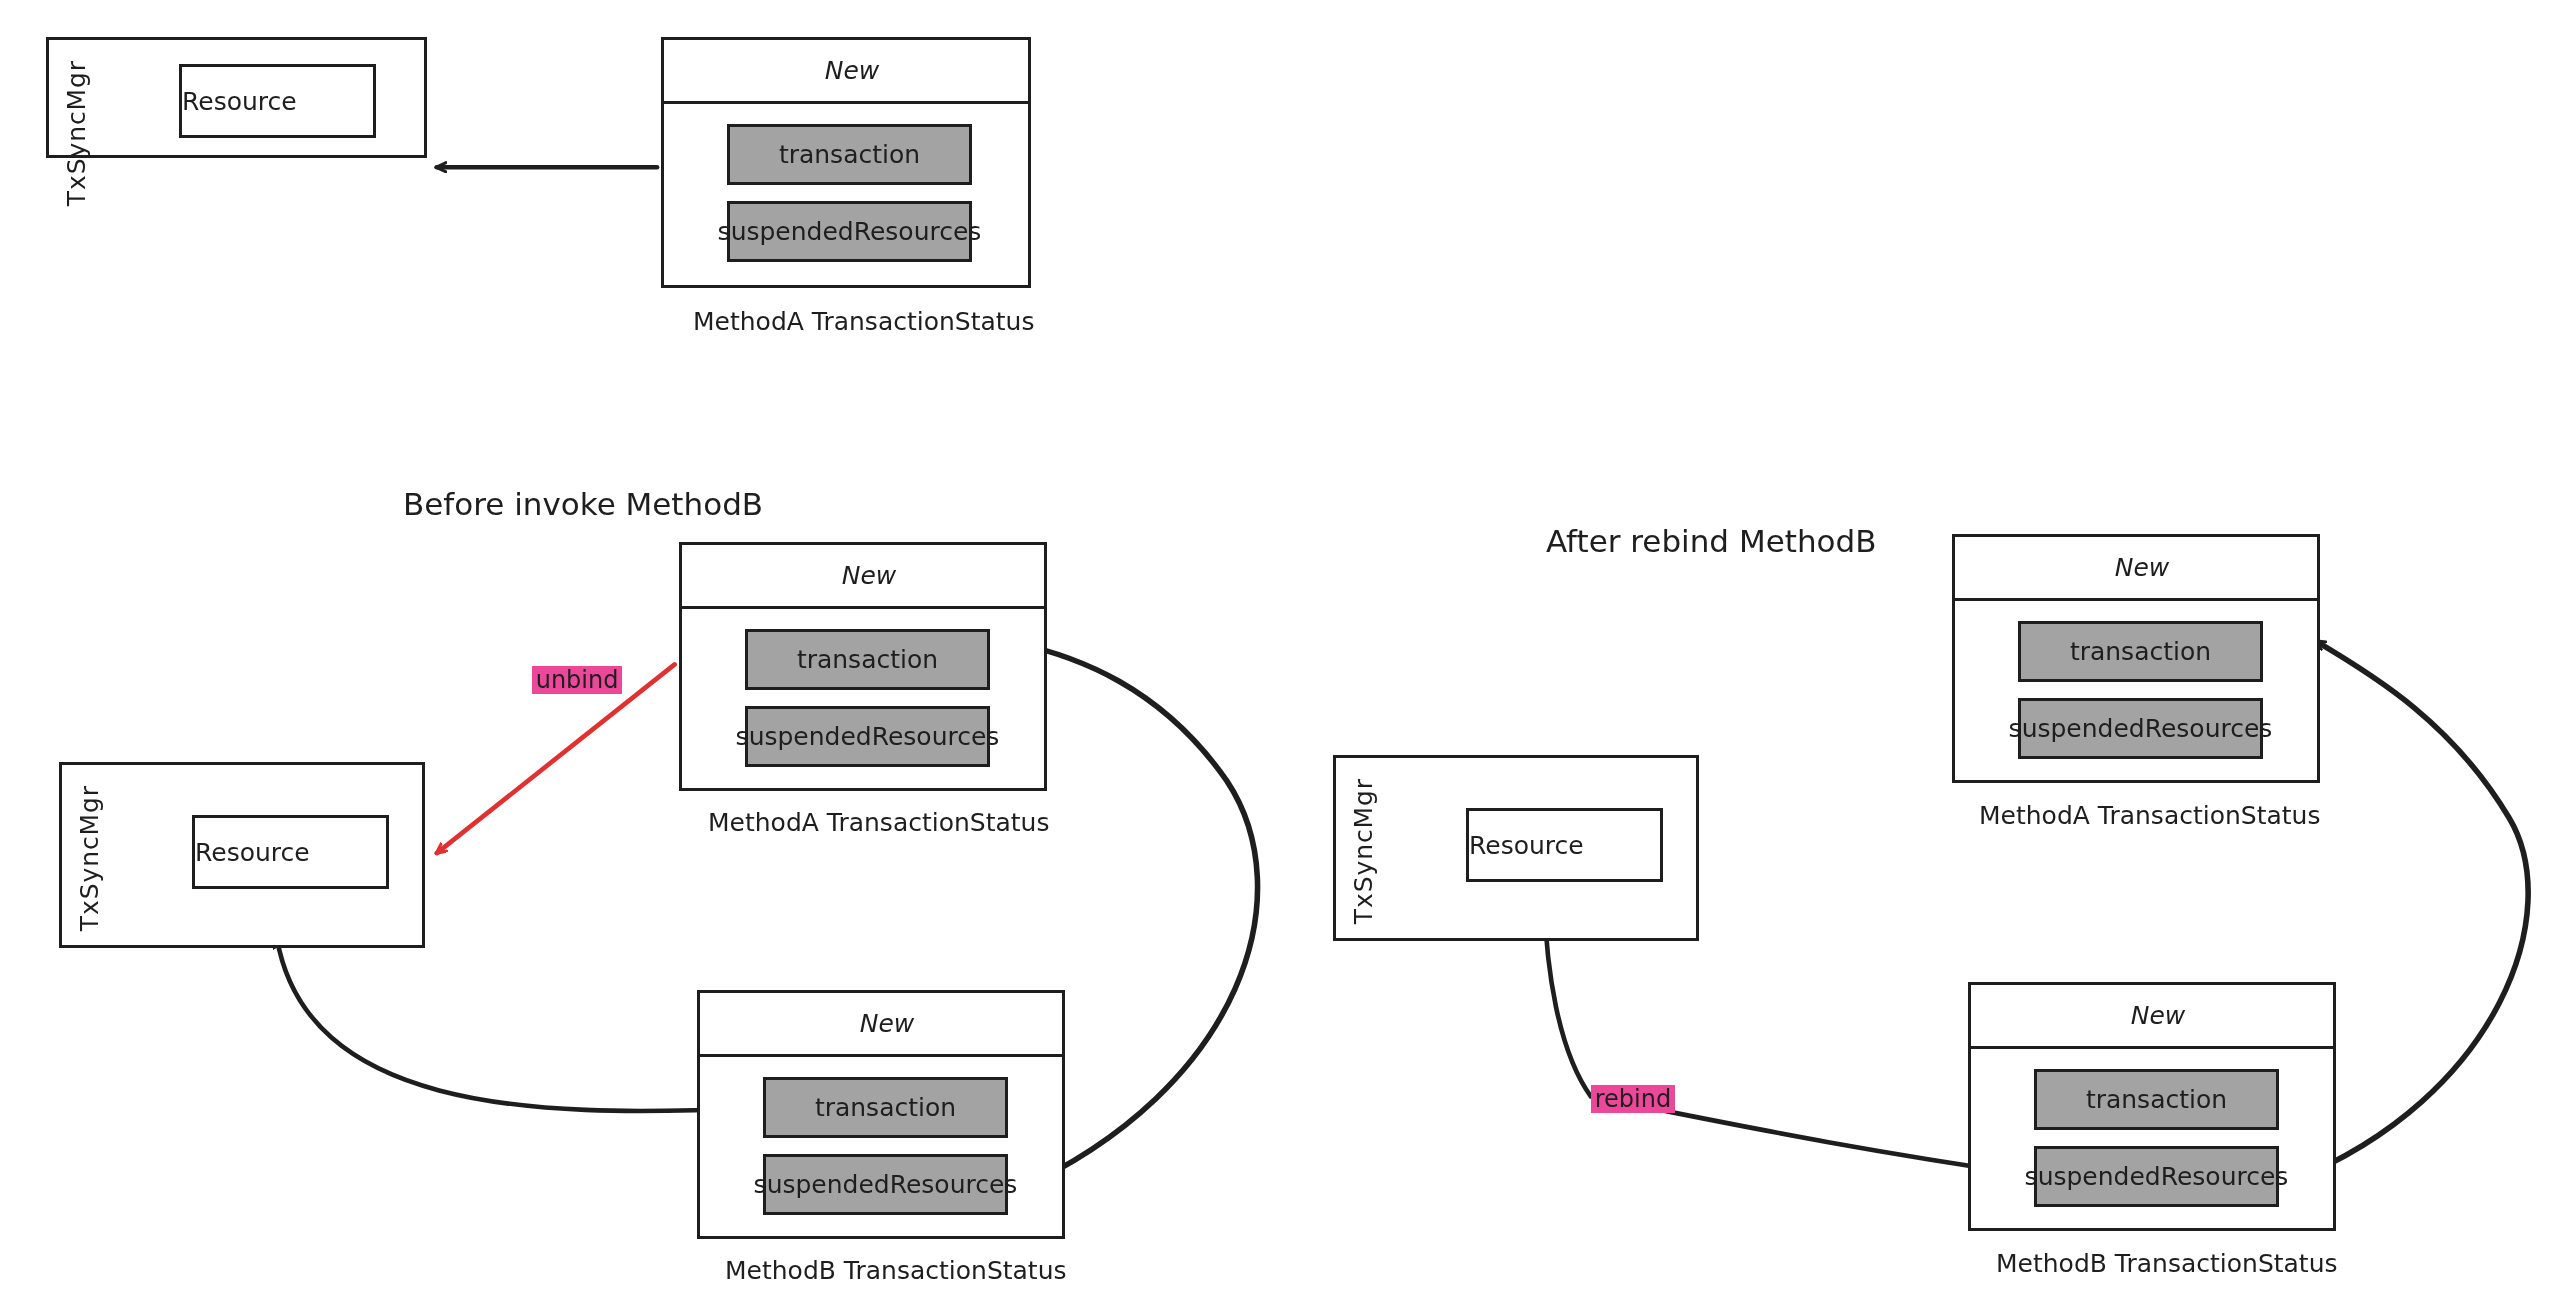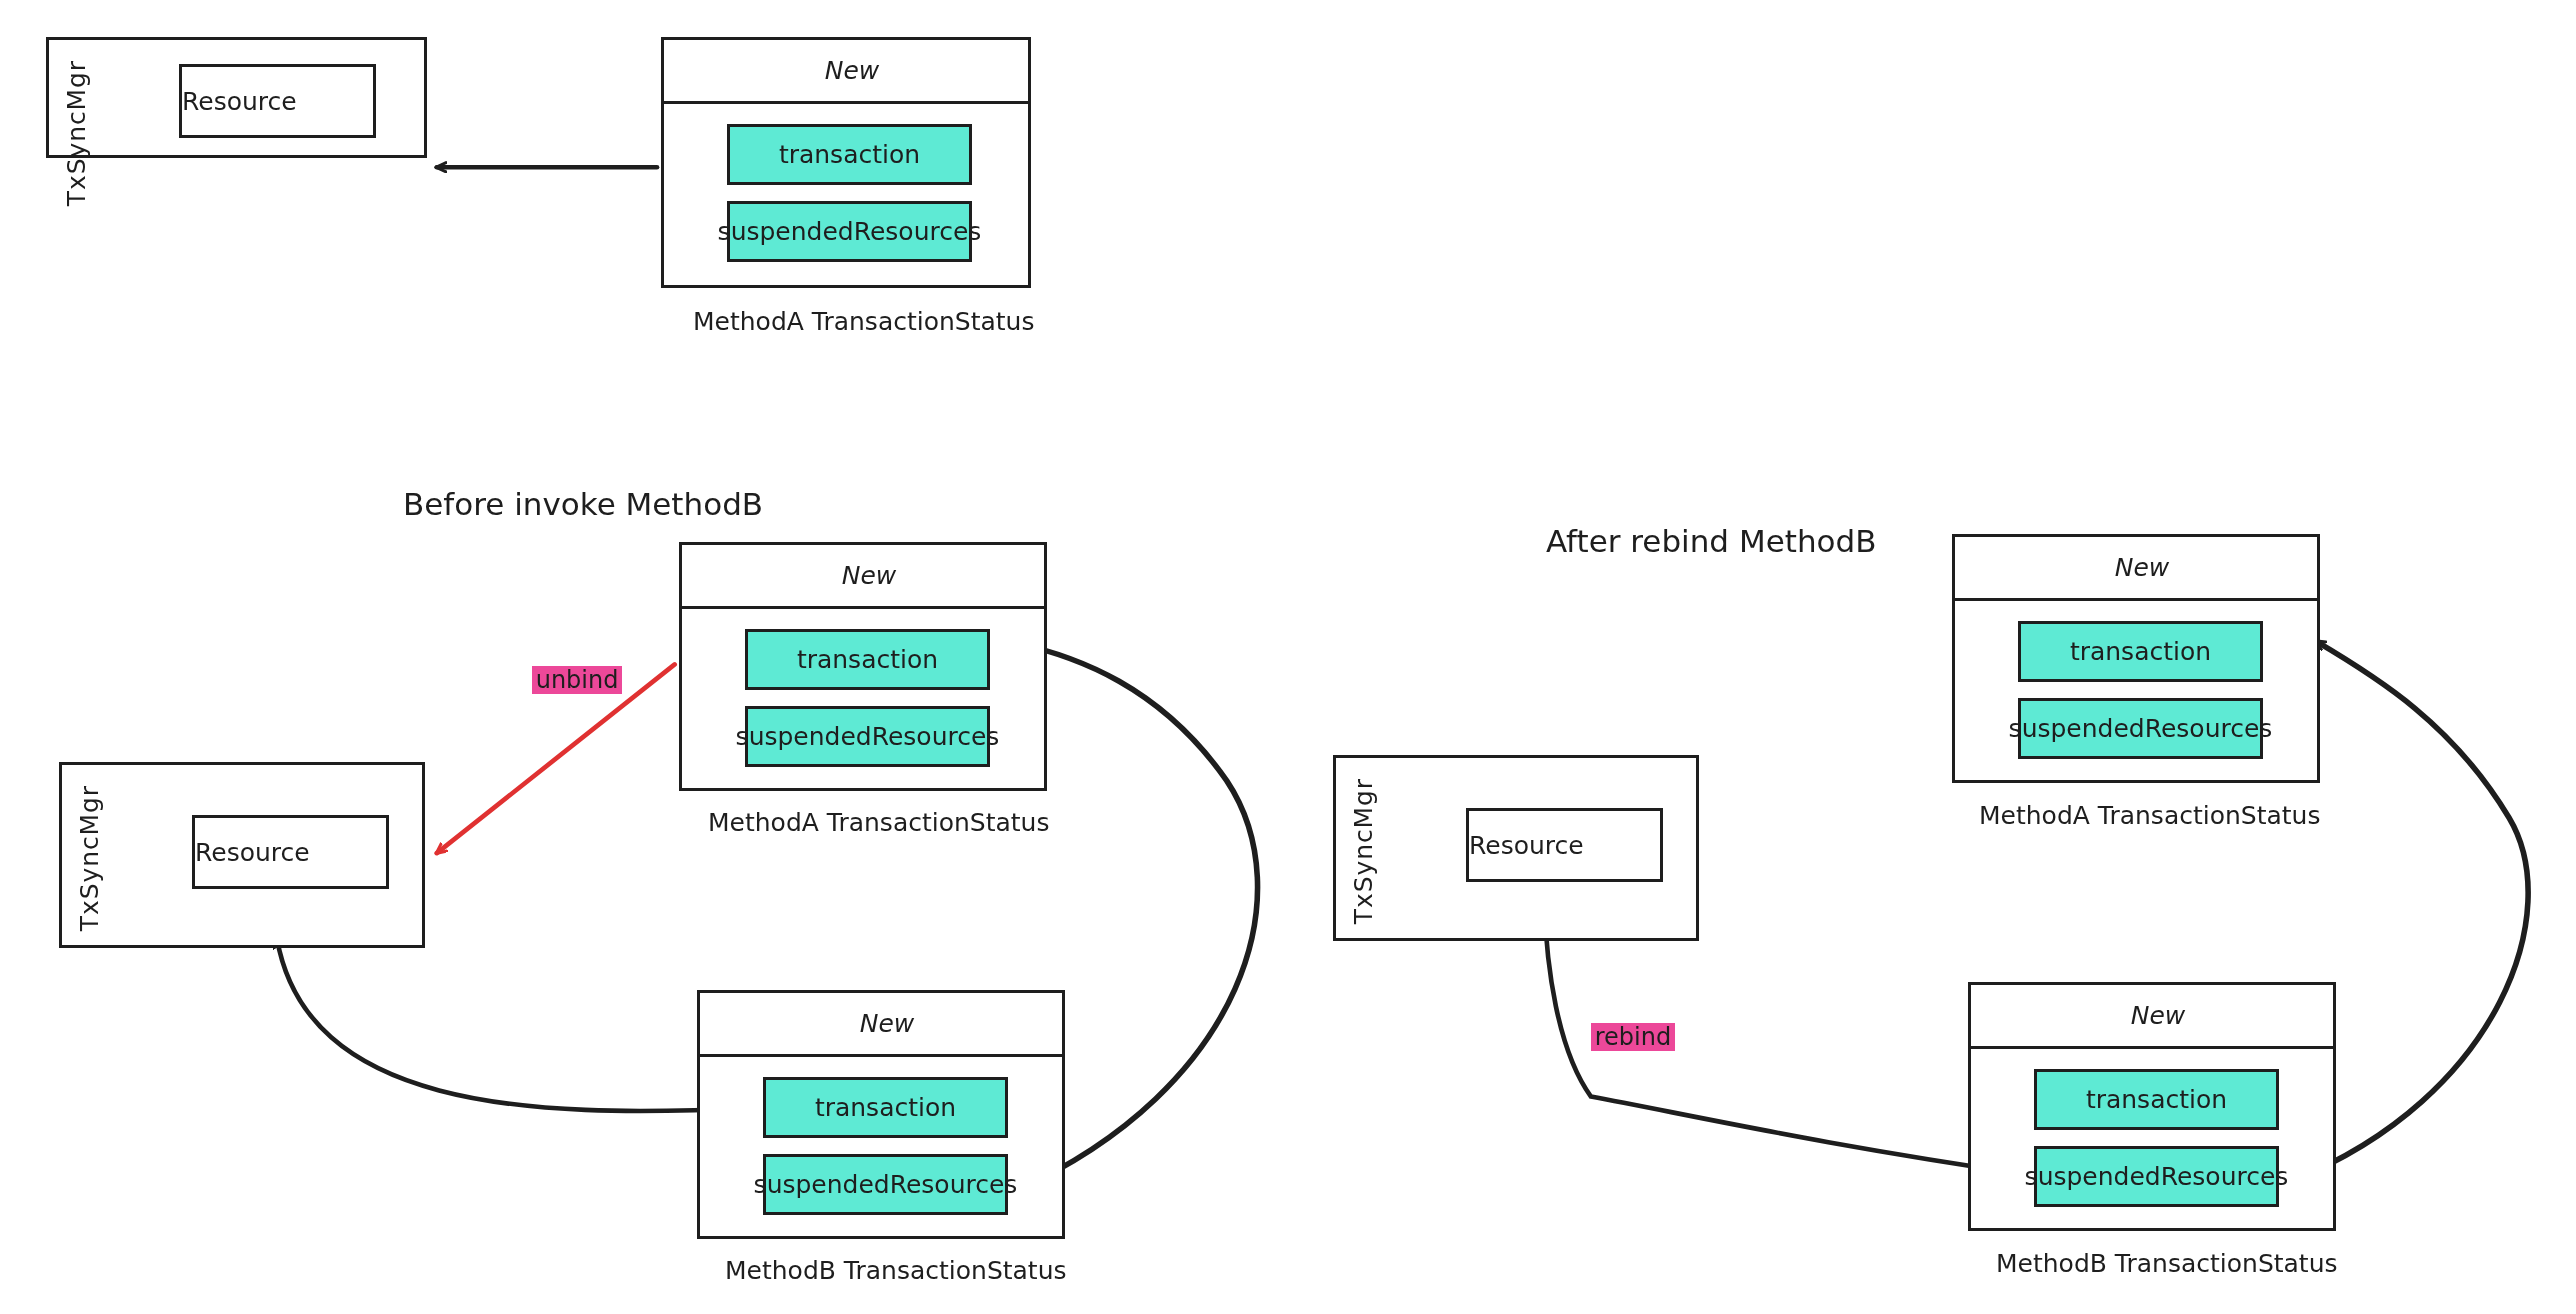--- a/index.html
+++ b/index.html
@@ -23,21 +23,21 @@
     border-bottom:3.7px solid #1e1e1e;
     display:flex;align-items:center;justify-content:center;
     flex:0 0 auto;
     padding-left:12px;
   }
   .status-body{
     flex:1 1 auto;position:relative;
   }
   .field-box{
     position:absolute;box-sizing:border-box;
-    border:3.7px solid #1e1e1e;background:#5eead4;
+    border:3.7px solid #1e1e1e;background:#a3a3a3;
     display:flex;align-items:center;justify-content:center;
   }
 
   
   .mgr-box{
     border:3.7px solid #1e1e1e;background:#ffffff;position:absolute;box-sizing:border-box;
   }
   .mgr-label{
     position:absolute;
     writing-mode:vertical-rl;
@@ -183,21 +183,21 @@
   </div>
   <div class="caption t-cap" style="left:1979px;top:801px;">MethodA TransactionStatus</div>
 
   <div class="mgr-box" style="left:1333px;top:755px;width:366px;height:186px;">
     <span class="mgr-label t-mgr">TxSyncMgr</span>
     <div class="res-box t-res" style="left:130px;top:50px;width:197px;height:74px;">
       <span>Resource</span>
     </div>
   </div>
 
-  <div class="edge-label t-edge" style="left:1591px;top:1023px;">rebind</div>
+  <div class="edge-label t-edge" style="left:1591px;top:1085px;">rebind</div>
 
   <div class="node status-box" style="left:1968px;top:982px;width:368px;height:249px;">
     <div class="status-head" style="height:61px;">
       <span class="t-new">New</span>
     </div>
     <div class="status-body">
       <div class="field-box t-field" style="left:63px;top:20.4px;width:245px;height:61px;">
         <span>transaction</span>
       </div>
       <div class="field-box t-field" style="left:63px;top:97px;width:245px;height:61px;">

